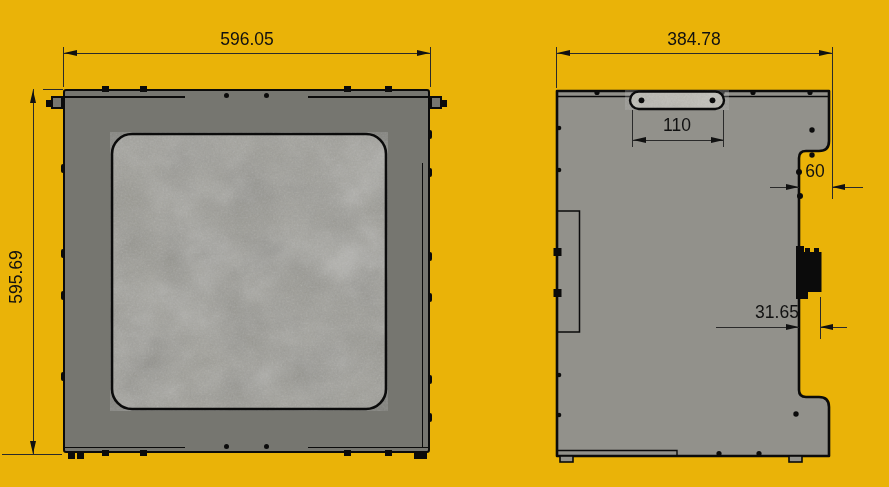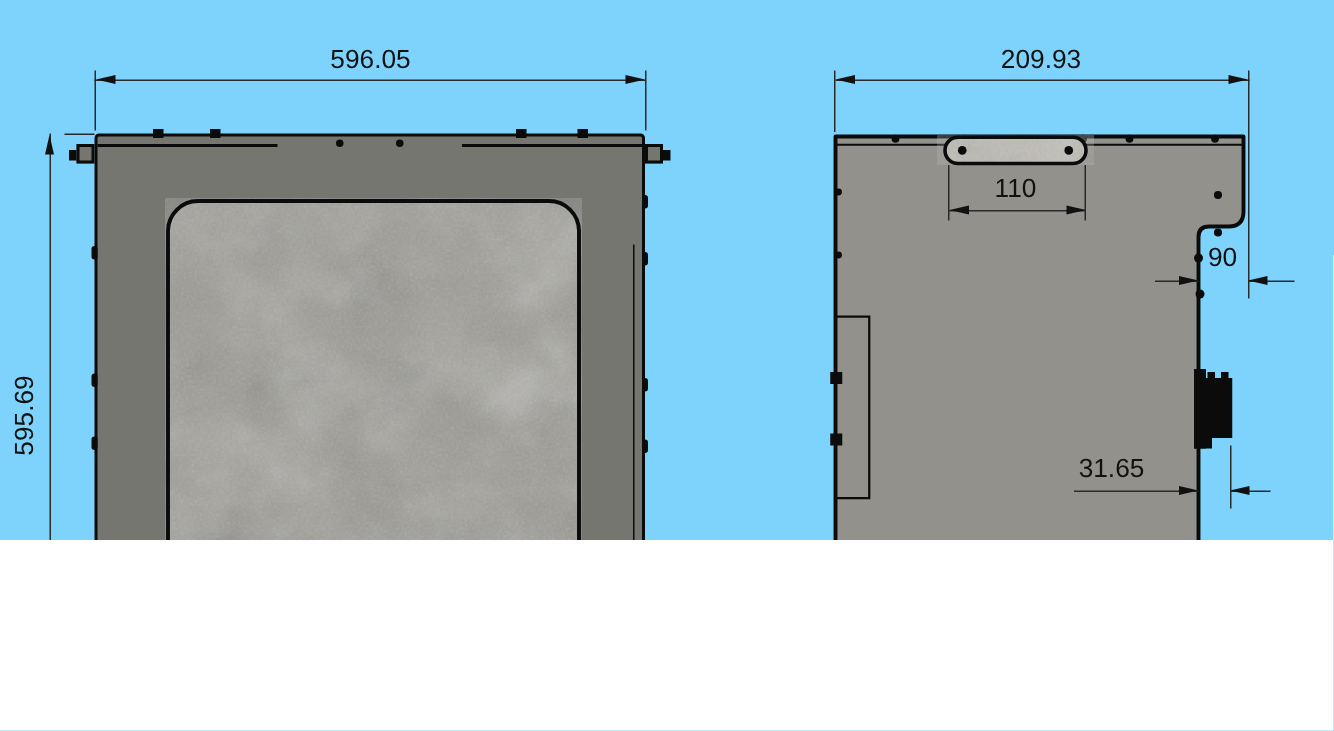--- a/index.html
+++ b/index.html
@@ -1,16 +1,16 @@
 <!DOCTYPE html>
 <html><head>
 <meta charset="utf-8">
 <style>
   html,body{margin:0;padding:0;background:#ffffff;}
-  .canvas{position:relative;width:889px;height:360px;background:#7dd3fc;overflow:hidden;
+  .canvas{position:relative;width:889px;height:487px;background:#eab308;overflow:hidden;
           font-family:"Liberation Sans",sans-serif;text-decoration:underline;}
   
   .abs{position:absolute;}
   .dimline{position:absolute;background:#2a2a2a;height:1.2px;}
   .dimlineV{position:absolute;background:#2a2a2a;width:1.2px;}
   .dimtext{position:absolute;color:#111111;font-size:17.5px;text-align:center;
            line-height:20px;white-space:nowrap;}
   .ar{position:absolute;width:0;height:0;border-top:3.2px solid transparent;
       border-bottom:3.2px solid transparent;}
   .ar.pl{border-right:13px solid #111;}   
@@ -181,35 +181,35 @@
     <circle cx="759" cy="453.5" r="2.6" fill="#0b0b0b"></circle>
     <rect x="560" y="456" width="13" height="6" fill="#92918b" stroke="#0b0b0b" stroke-width="1.6"></rect>
     <rect x="789" y="456" width="13" height="6" fill="#92918b" stroke="#0b0b0b" stroke-width="1.6"></rect>
   </svg>
 
   <div class="dimlineV" style="left:556px;top:47px;height:41px;"></div>
   <div class="dimlineV" style="left:832px;top:47px;height:152px;"></div>
   <div class="dimline" style="left:556.5px;top:52.5px;width:276px;"></div>
   <div class="ar pl" style="left:557px;top:49.8px;"></div>
   <div class="ar pr" style="left:819px;top:49.8px;"></div>
-  <div class="dimtext" style="left:636px;top:29px;width:116px;">209.93</div>
+  <div class="dimtext" style="left:636px;top:29px;width:116px;">384.78</div>
 
   <div class="dimlineV" style="left:632px;top:110px;height:37px;"></div>
   <div class="dimlineV" style="left:723px;top:110px;height:37px;"></div>
   <div class="dimline" style="left:632px;top:139.5px;width:91.5px;"></div>
   <div class="ar pl" style="left:632.5px;top:136.8px;"></div>
   <div class="ar pr" style="left:710.5px;top:136.8px;"></div>
   <div class="dimtext" style="left:639px;top:115px;width:76px;">110</div>
 
   <div class="dimline" style="left:770px;top:186.5px;width:28.5px;"></div>
   <div class="ar pr" style="left:785.5px;top:183.8px;"></div>
   <div class="dimline" style="left:831.5px;top:186.5px;width:31px;"></div>
   <div class="ar pl" style="left:831.5px;top:183.8px;"></div>
-  <div class="dimtext" style="left:797px;top:161px;width:36px;">90</div>
+  <div class="dimtext" style="left:797px;top:161px;width:36px;">60</div>
 
   <div class="dimline" style="left:716px;top:326.5px;width:82.5px;"></div>
   <div class="ar pr" style="left:785.5px;top:323.8px;"></div>
   <div class="dimline" style="left:820px;top:326.5px;width:27px;"></div>
   <div class="ar pl" style="left:820px;top:323.8px;"></div>
   <div class="dimlineV" style="left:819.5px;top:297px;height:42px;"></div>
-  <div class="dimtext" style="left:697px;top:302px;width:88px;">31.65</div>
+  <div class="dimtext" style="left:733px;top:302px;width:88px;">31.65</div>
 
 </div>
 
 </body></html>

